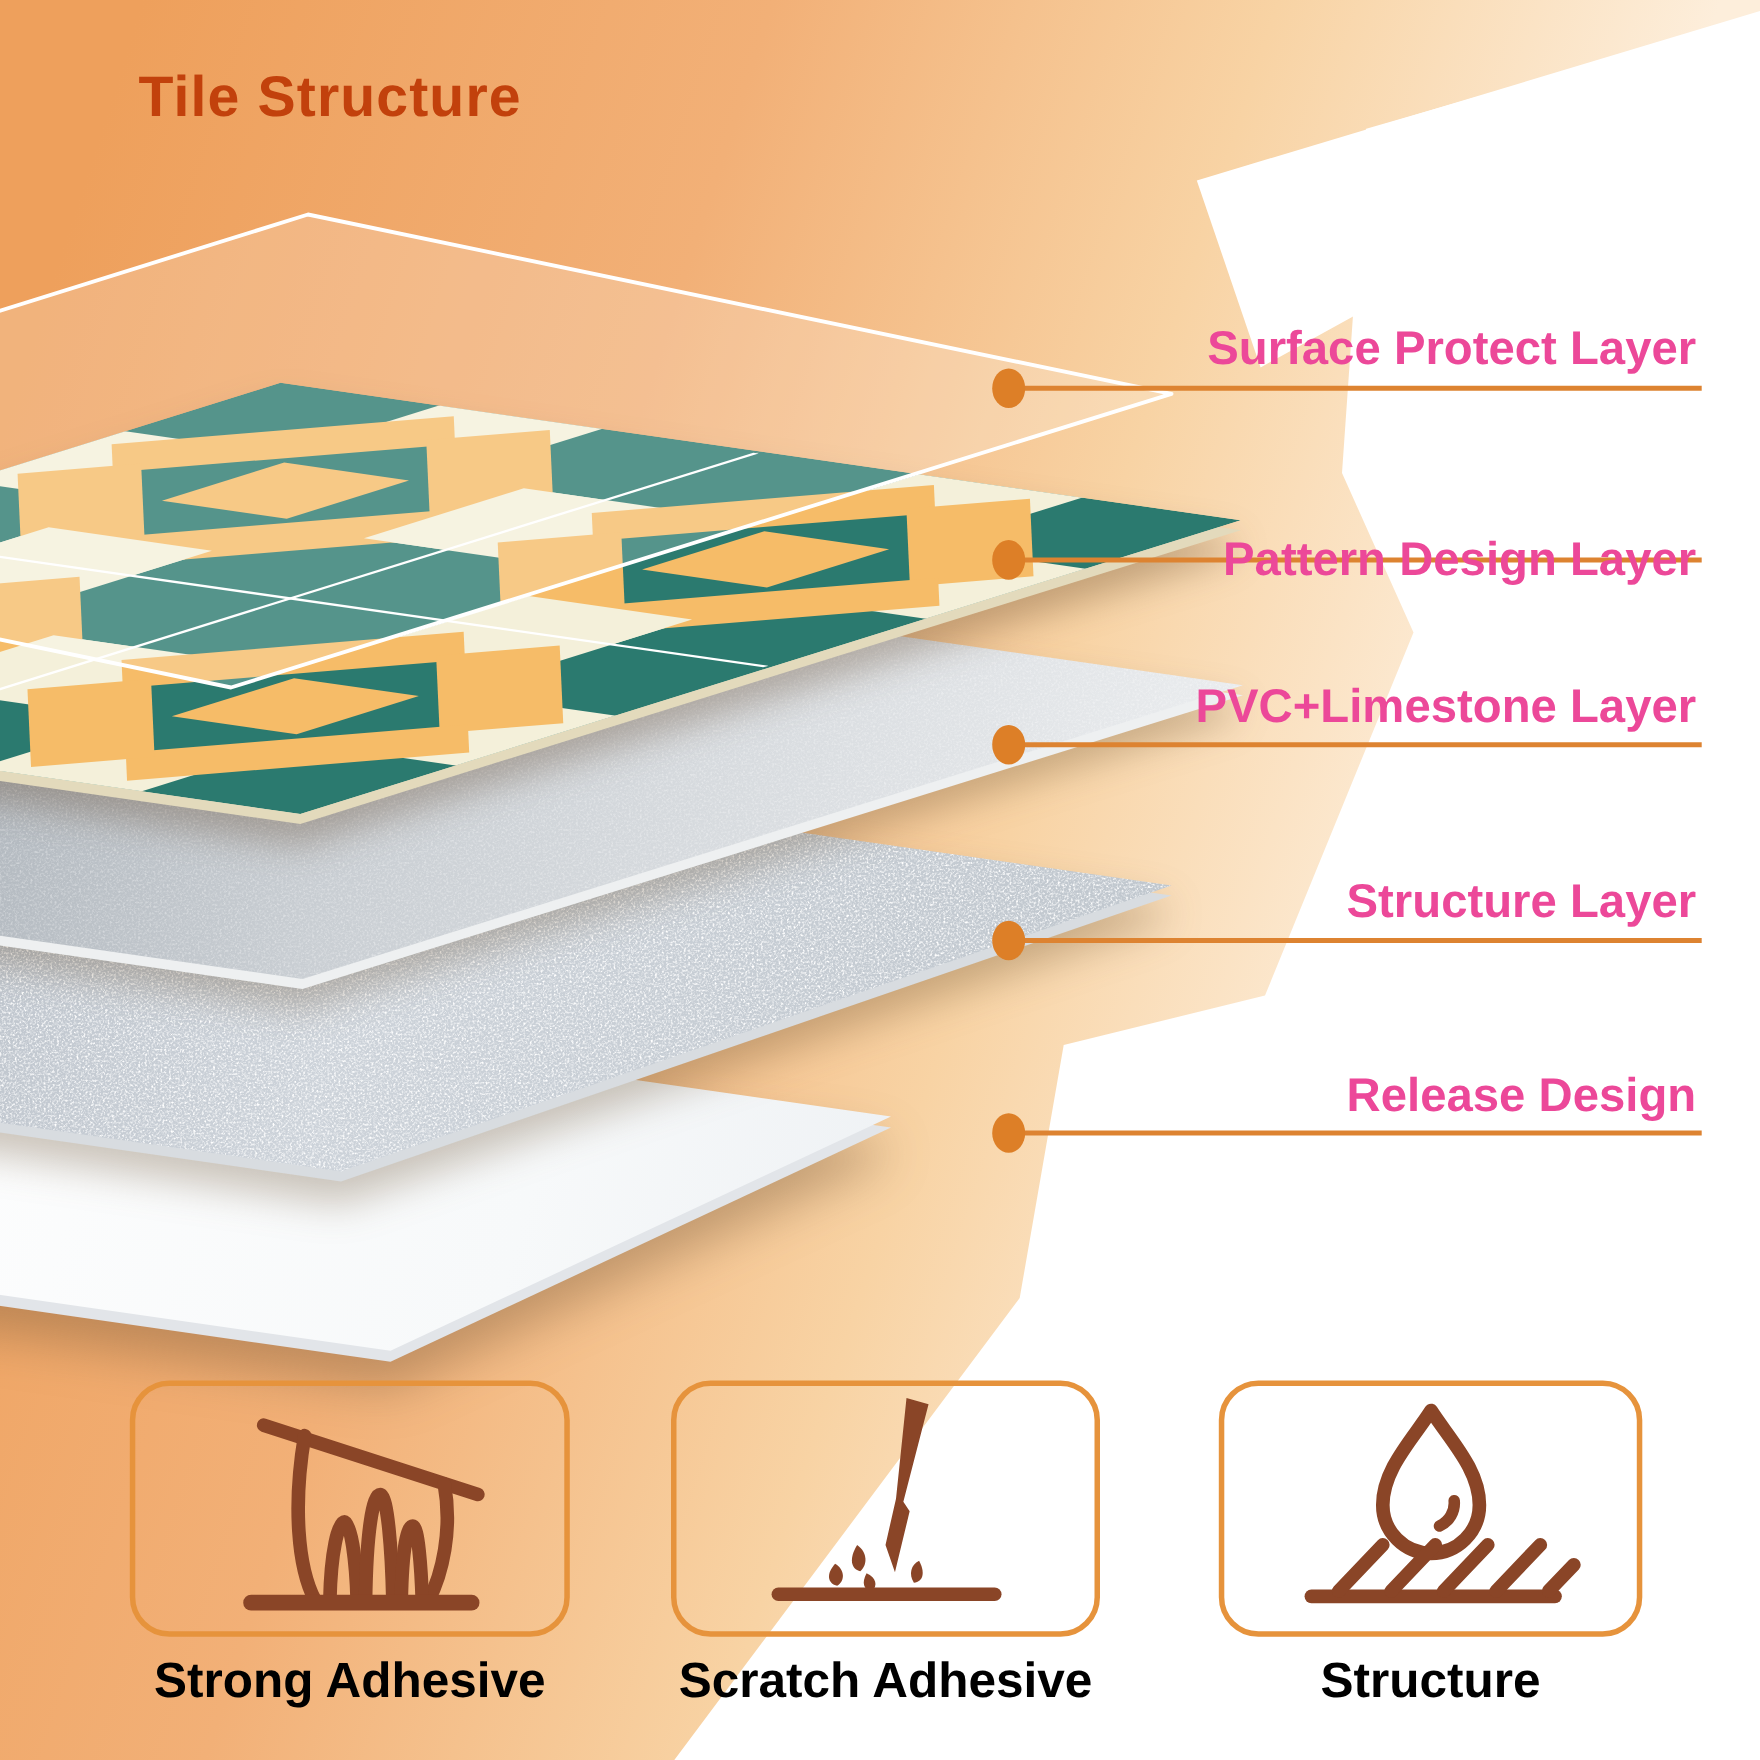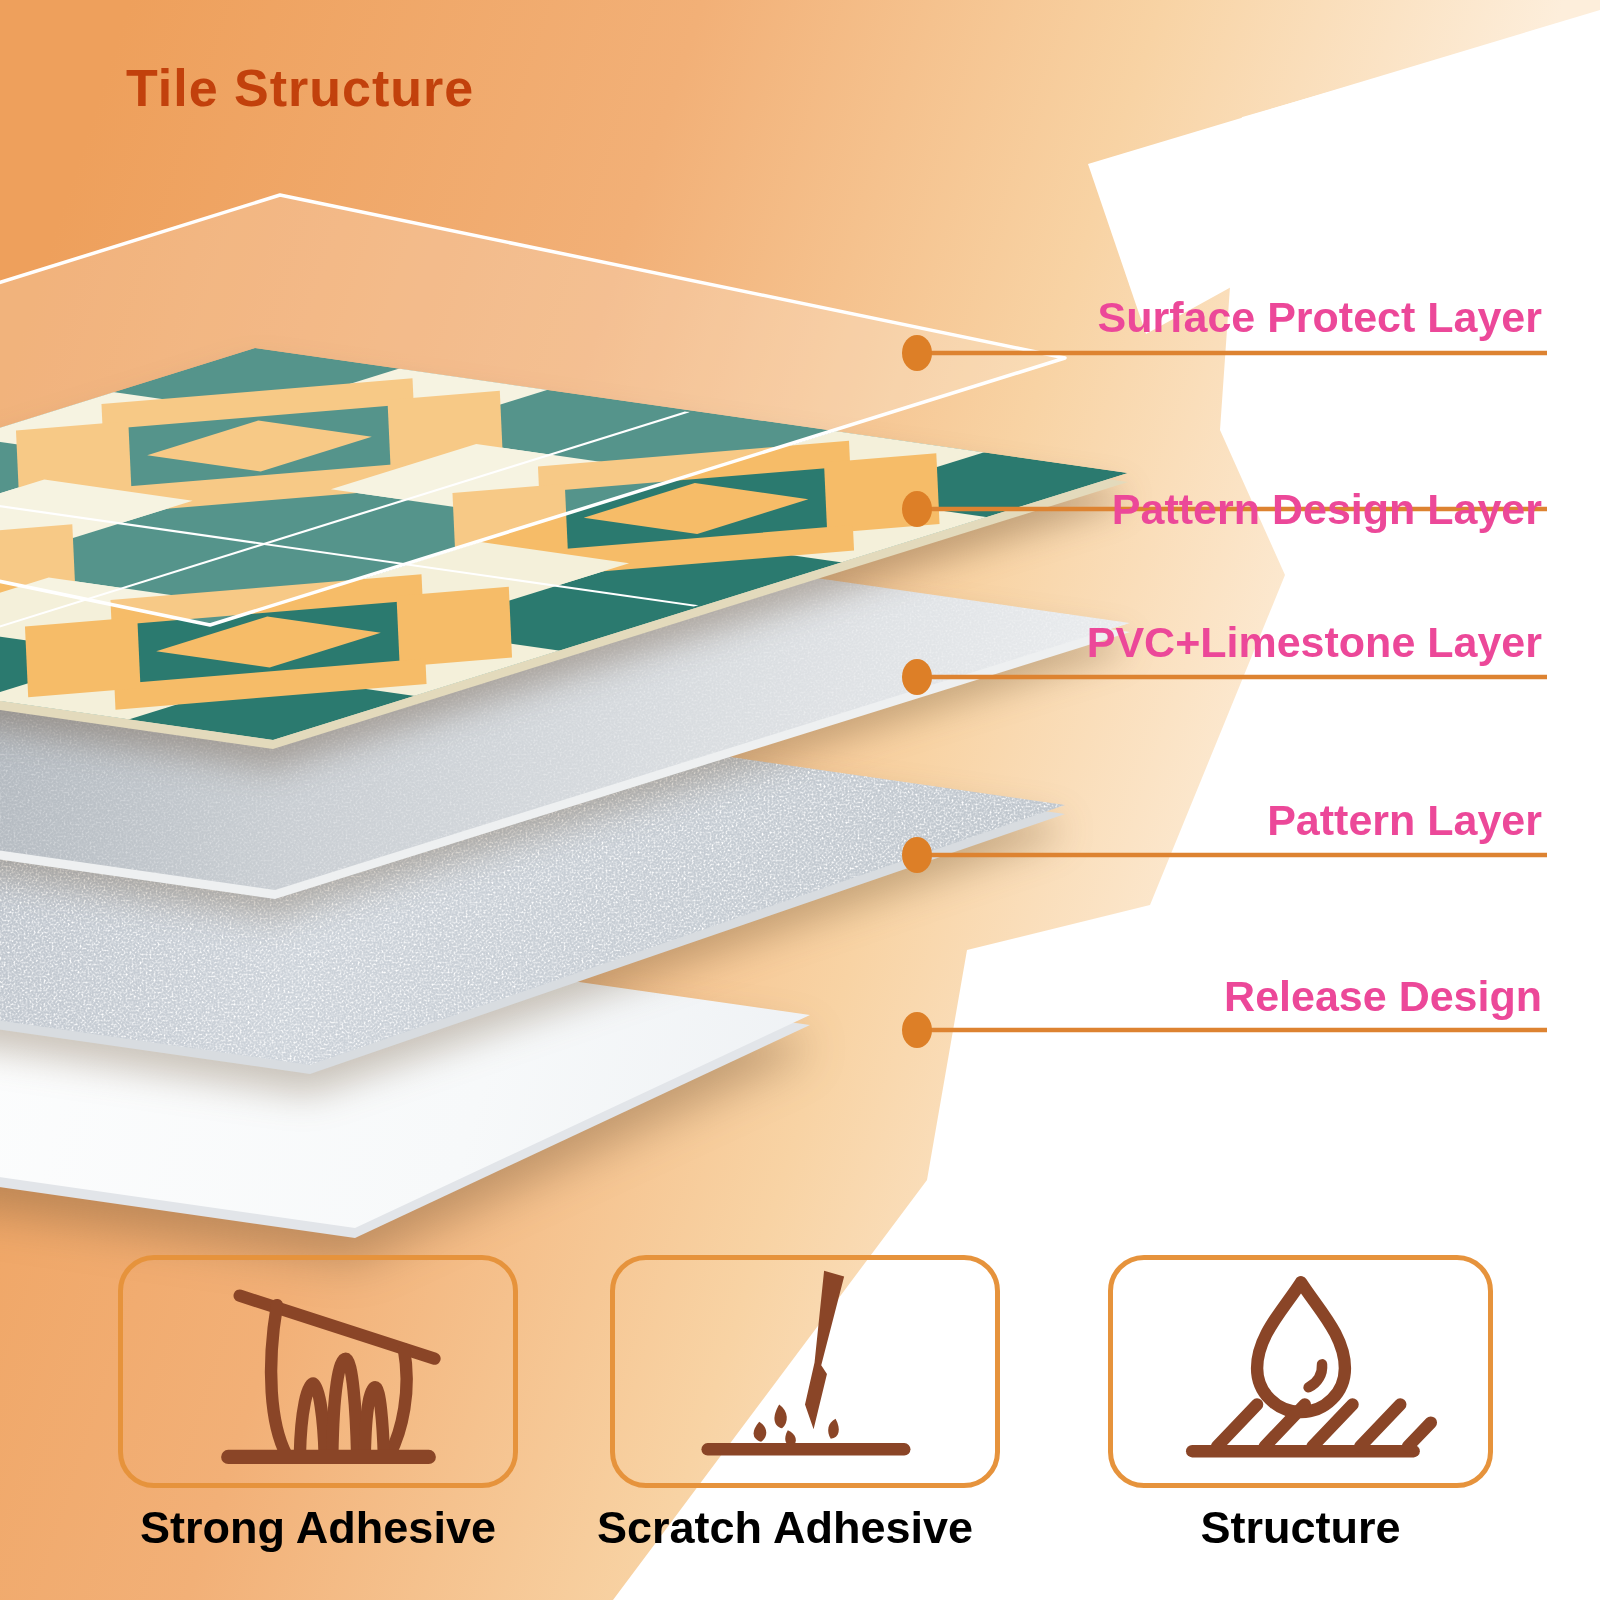--- a/index.html
+++ b/index.html
@@ -24,21 +24,21 @@
     background:transparent;
   }
   .fb-1{left:118px;width:400px;}
   .fb-2{left:610px;width:390px;}
   .fb-3{left:1108px;width:385px;}
   .feature-caption{
     position:absolute;top:1502px;height:56px;
     font-size:45px;font-weight:700;color:#000000;text-align:center;white-space:nowrap;
   }
   .fc-1{left:118px;width:400px;}
-  .fc-2{left:590px;width:390px;}
+  .fc-2{left:610px;width:390px;}
   .fc-3{left:1108px;width:385px;}
   .feature-box svg{display:block;}
 </style>
 </head>
 <body>
 
 <div class="stage">
 
   <svg class="art" viewBox="0 0 1600 1600" aria-hidden="true">
     <defs>
@@ -141,21 +141,21 @@
       <ellipse cx="917" cy="855" rx="15" ry="18"></ellipse>
       <ellipse cx="917" cy="1030" rx="15" ry="18"></ellipse>
     </g>
   </svg>
 
   <div class="page-title">Tile Structure</div>
 
   <div class="layer-label lbl-1">Surface Protect Layer</div>
   <div class="layer-label lbl-2">Pattern Design Layer</div>
   <div class="layer-label lbl-3">PVC+Limestone Layer</div>
-  <div class="layer-label lbl-4">Pattern Layer</div>
+  <div class="layer-label lbl-4">Structure Layer</div>
   <div class="layer-label lbl-5">Release Design</div>
 
   <div class="feature-box fb-1">
     <svg width="280" height="210" viewBox="0 0 280 220">
       <g fill="none" stroke="#8a4527" stroke-width="13" stroke-linecap="round">
         <path d="M58,30 L262,96"></path>
         <path d="M97,40 C86,105 90,165 107,197"></path>
         <path d="M230,86 C238,130 228,172 215,197"></path>
         <path d="M121,197 C122,150 129,122 135,122 C141,122 146,160 147,197"></path>
         <path d="M155,197 C156,130 162,96 169,96 C176,96 180,150 181,197"></path>

